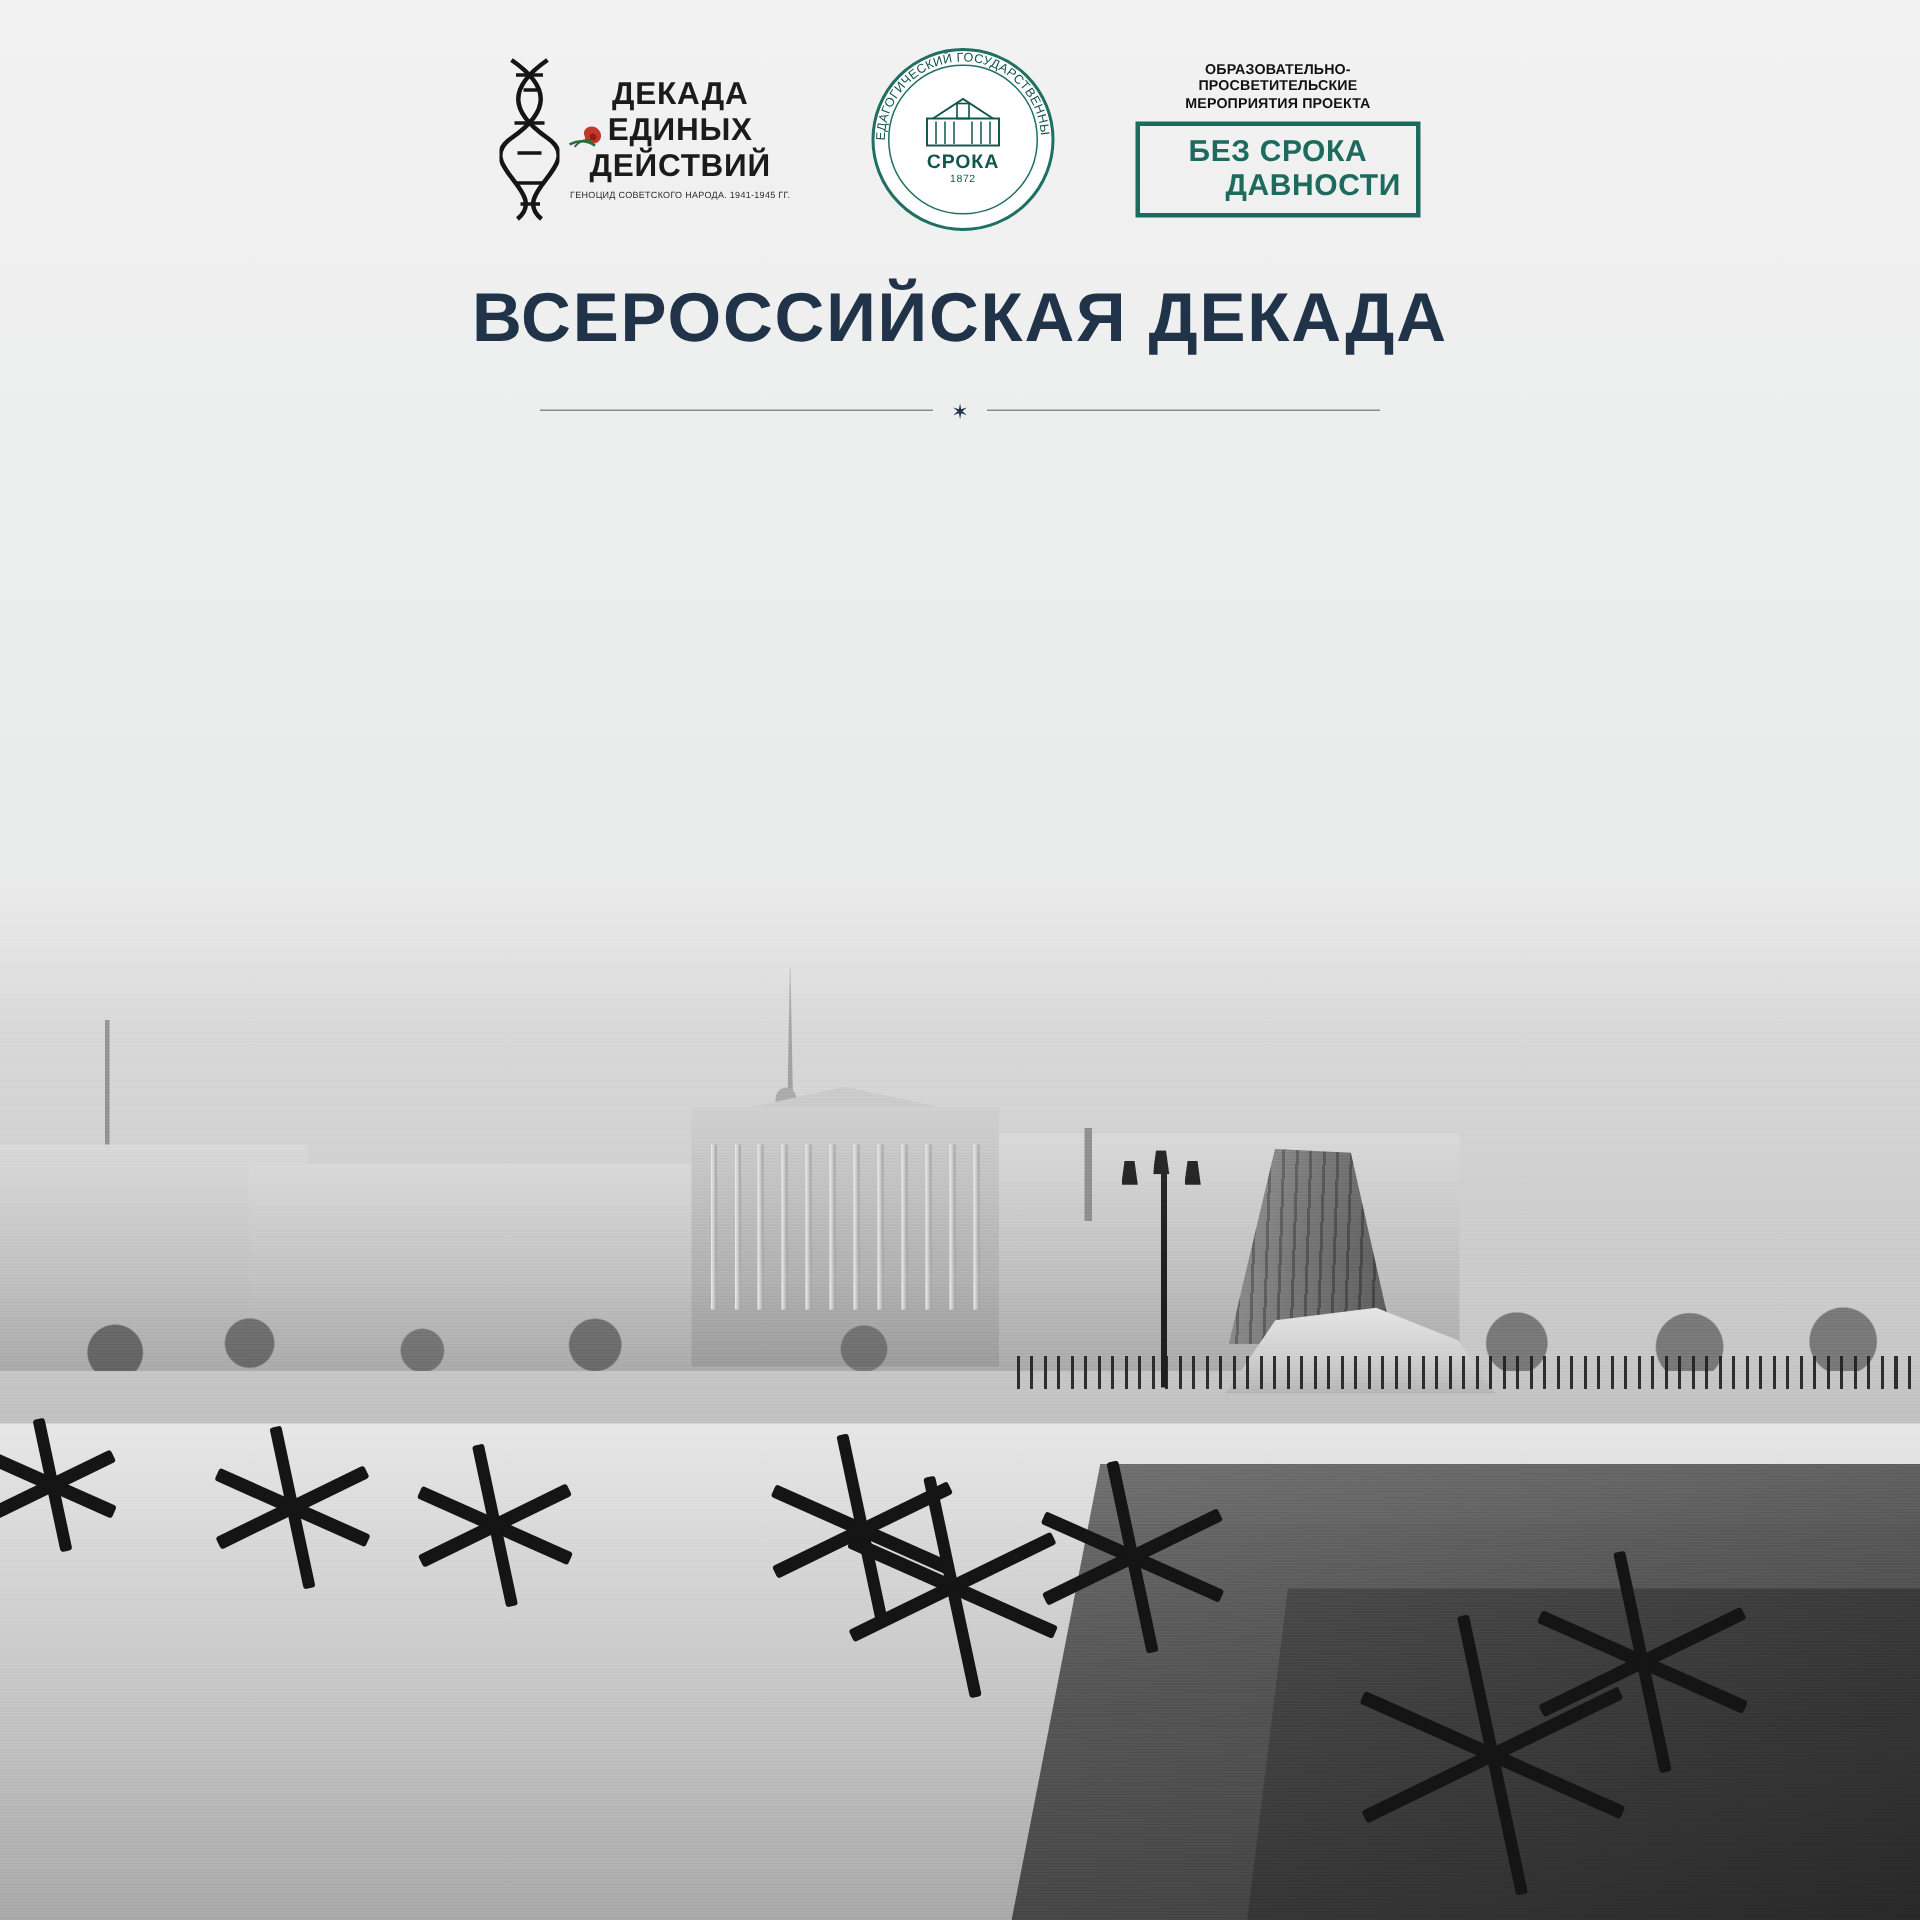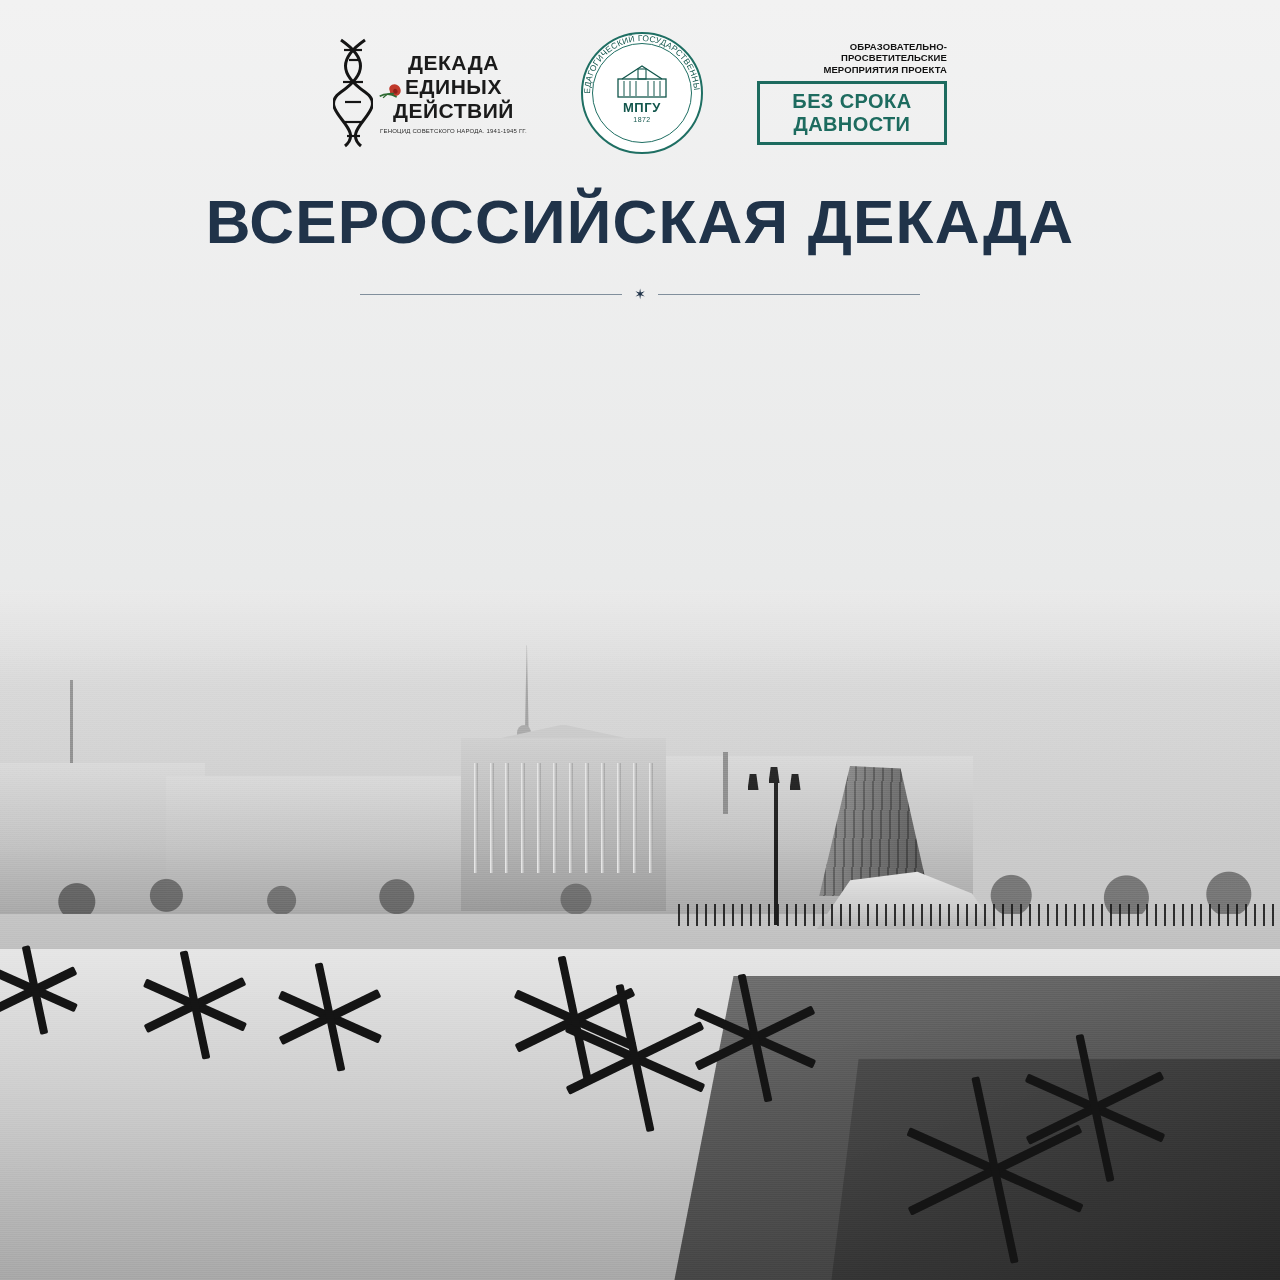--- a/index.html
+++ b/index.html
@@ -137,53 +137,53 @@
     align-items: center;
     gap: 6px;
     width: 190px;
   }
   .bsd-top {
     font-size: 9.5px;
     font-weight: bold;
     line-height: 1.22;
     color: #111;
     text-transform: uppercase;
-    text-align: right;
+    text-align: center;
     width: 100%;
     letter-spacing: 0.1px;
   }
   .bsd-box {
     border: 3px solid #1d6b5f;
     padding: 7px 10px 8px;
     width: 100%;
     box-sizing: border-box;
     text-align: center;
   }
   .bsd-box .l1,
   .bsd-box .l2 {
     font-size: 20px;
     font-weight: bold;
     color: #1d6b5f;
     line-height: 1.0;
     letter-spacing: 0.4px;
     text-transform: uppercase;
   }
-  .bsd-box .l2 { margin-top: 3px; }
+  .bsd-box .l2 { margin-top: 3px; text-align: right; }
 
   
   .title-block {
     position: absolute;
     top: 182px;
     left: 0;
     width: 100%;
     text-align: center;
     color: #1c3047;
   }
   .title-main {
-    font-size: 62px;
+    font-size: 46px;
     font-weight: bold;
     letter-spacing: 1.2px;
     line-height: 1.28;
     color: #203349;
     text-transform: uppercase;
   }
   .title-sub {
     margin-top: 26px;
     font-size: 47px;
     font-weight: bold;
@@ -528,21 +528,21 @@
           <rect x="22" y="6" width="8" height="10" fill="none" stroke="#12564c" stroke-width="1.1"></rect>
           <g stroke="#12564c" stroke-width="1">
             <line x1="8" y1="18" x2="8" y2="33"></line>
             <line x1="14" y1="18" x2="14" y2="33"></line>
             <line x1="20" y1="18" x2="20" y2="33"></line>
             <line x1="32" y1="18" x2="32" y2="33"></line>
             <line x1="38" y1="18" x2="38" y2="33"></line>
             <line x1="44" y1="18" x2="44" y2="33"></line>
           </g>
         </svg>
-        <div class="seal-abbr">МПГУ</div>
+        <div class="seal-abbr">СРОКА</div>
         <div class="seal-year">1872</div>
       </div>
     </div>
 
     <div class="logo-bsd">
       <div class="bsd-top">
         <div>ОБРАЗОВАТЕЛЬНО-</div>
         <div>ПРОСВЕТИТЕЛЬСКИЕ</div>
         <div>МЕРОПРИЯТИЯ ПРОЕКТА</div>
       </div>

